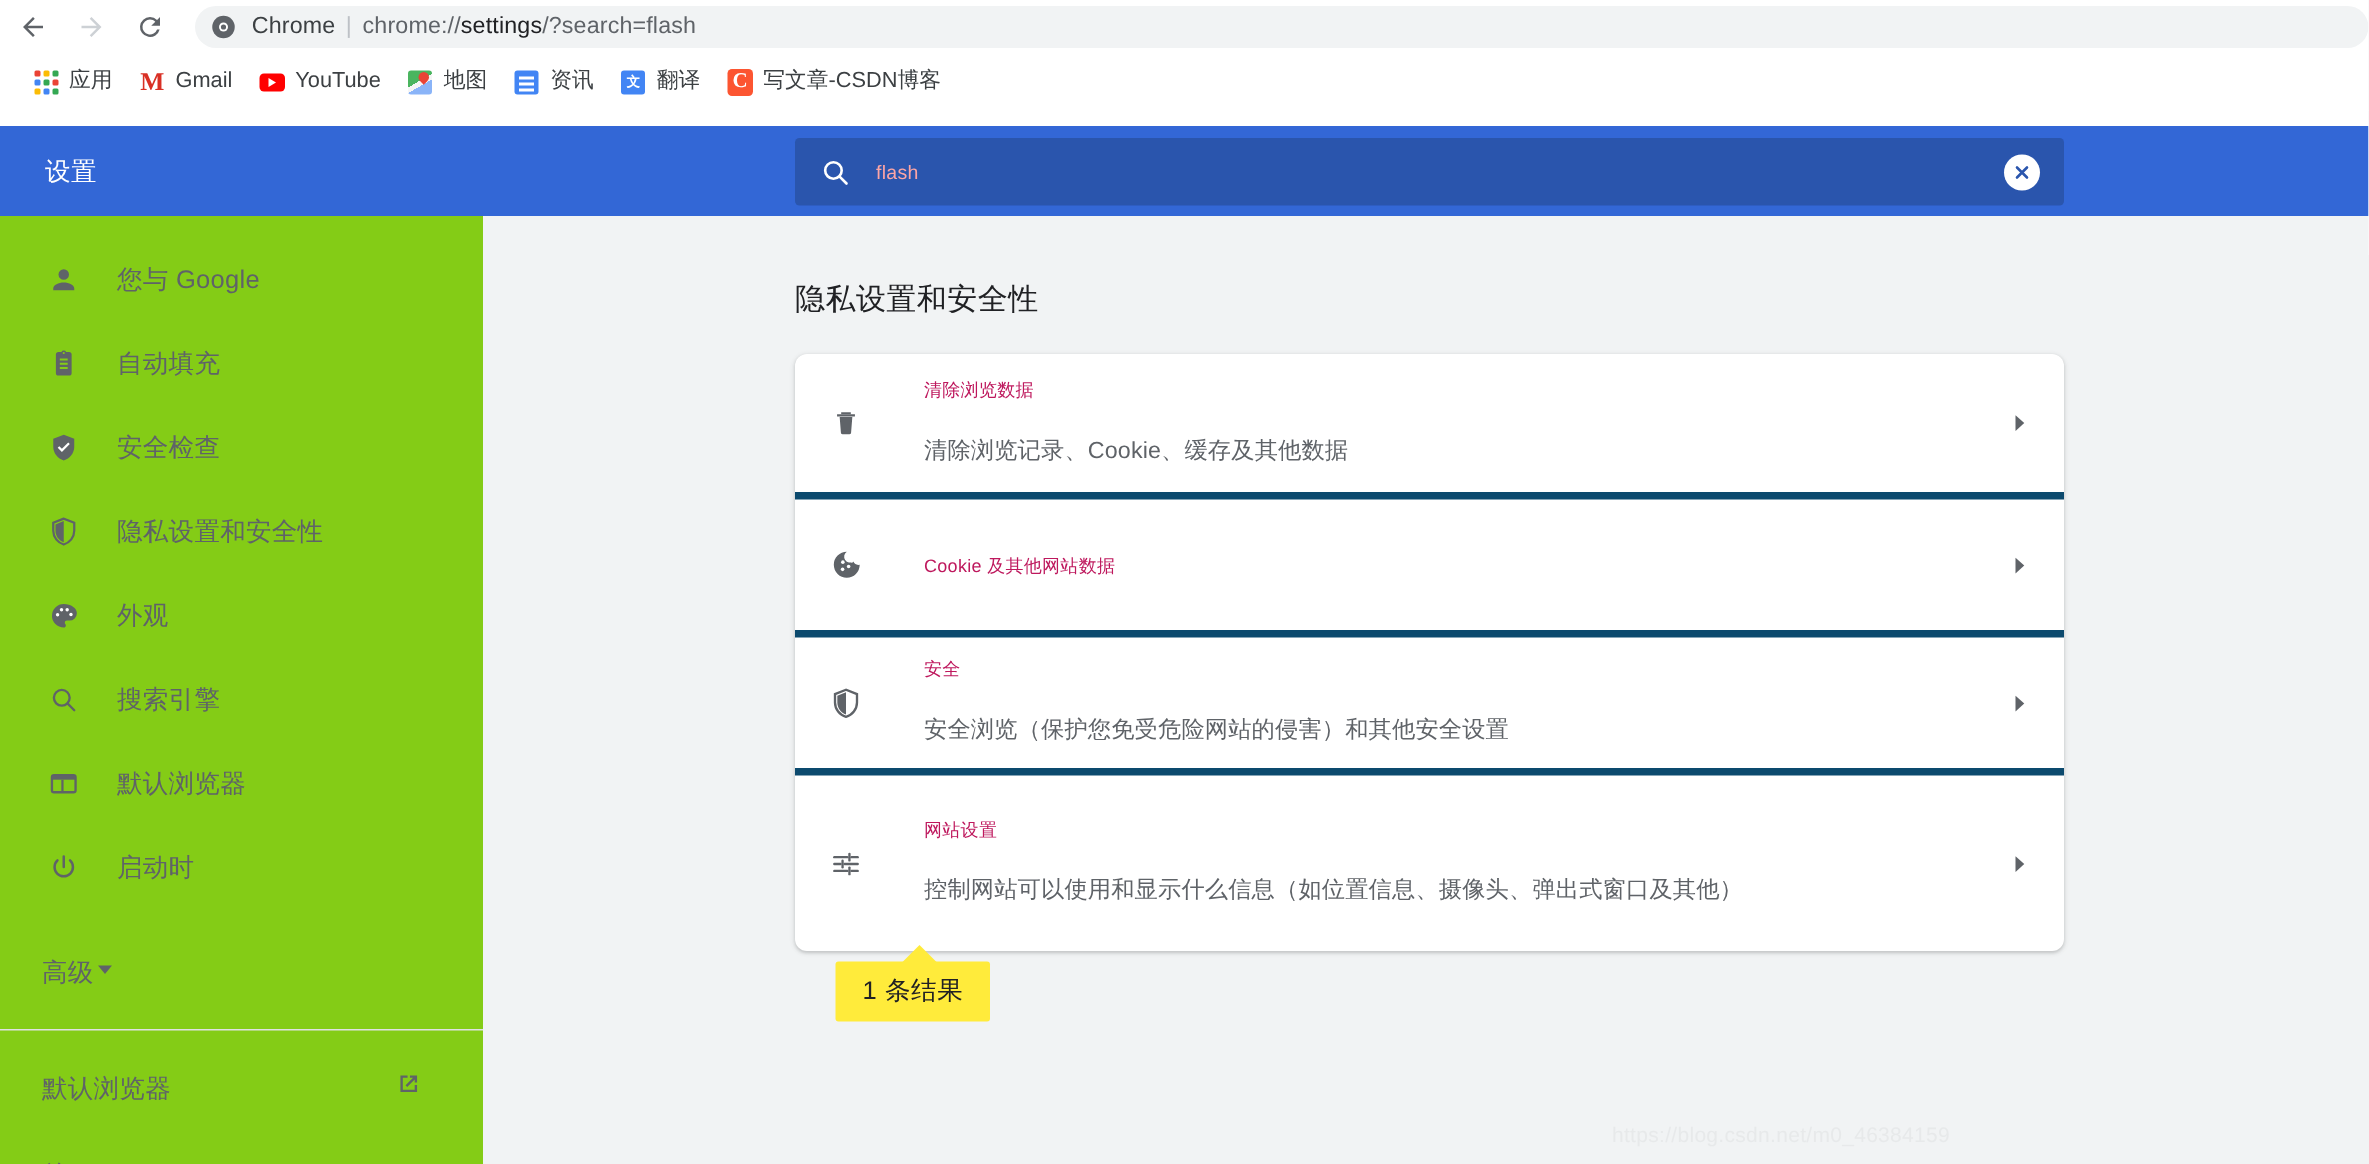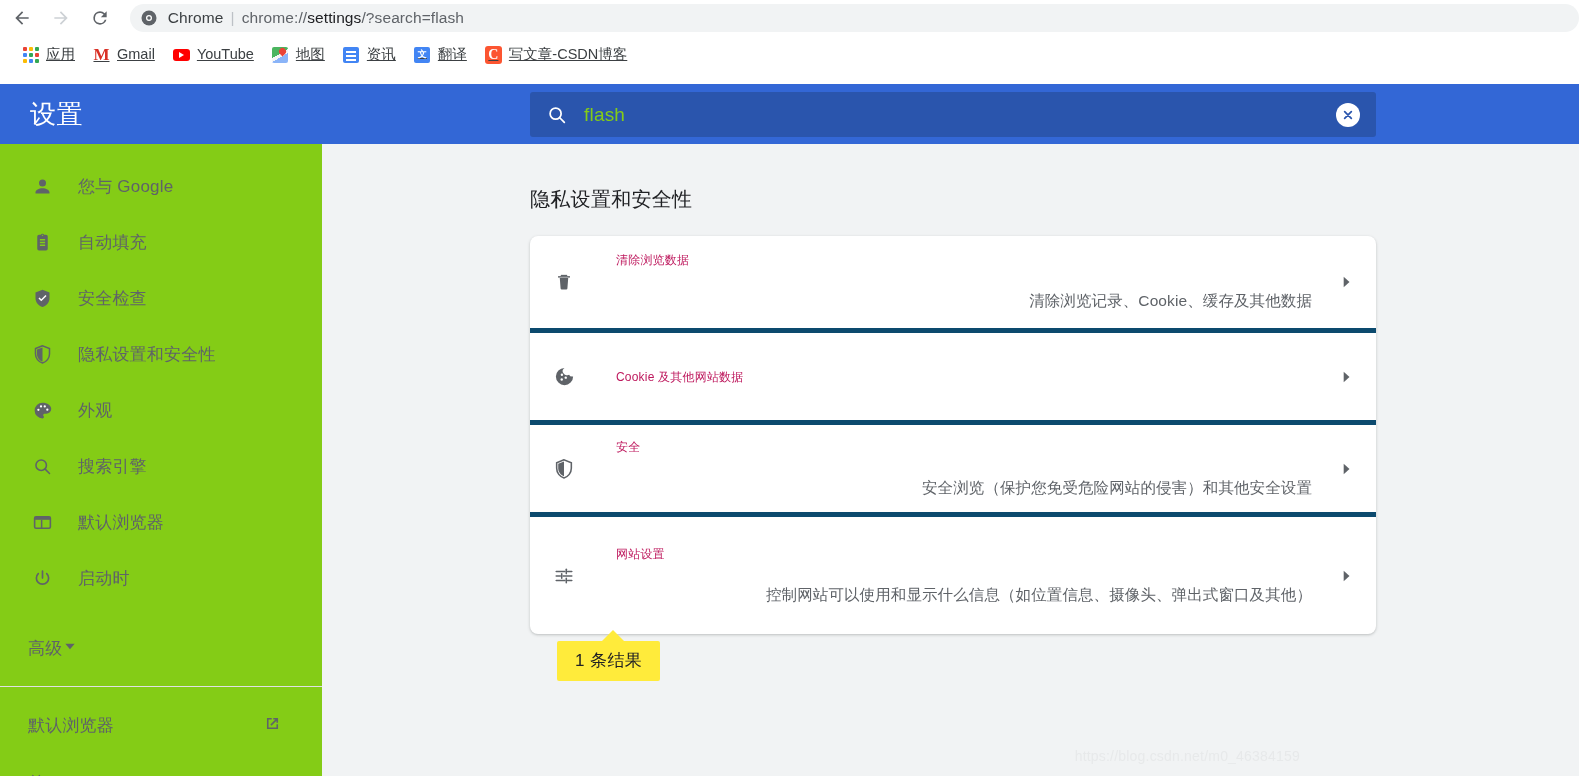--- a/index.html
+++ b/index.html
@@ -49,21 +49,21 @@
     position: absolute; left: 0; top: 36px; width: 1579px; height: 38px;
     background: #ffffff;
     display: flex; align-items: center;
     padding-left: 14px;
     box-sizing: border-box;
     border-bottom: 1px solid #ffffff;
   }
   .bm {
     display: flex; align-items: center; height: 26px;
     padding: 0 8px; margin-right: 2px; border-radius: 4px;
-    font-size: 14.5px; color: #3c4043; white-space: nowrap; text-decoration: underline;
+    font-size: 14.5px; color: #3c4043; white-space: nowrap;
   }
   .bm .bm-ico {
     width: 17px; height: 17px; margin-right: 7px; flex: 0 0 17px;
     display: inline-flex; align-items: center; justify-content: center;
   }
   .bm .bm-label { line-height: 1; }
 
   
   .appgrid { display: grid; grid-template-columns: repeat(3, 4px); grid-template-rows: repeat(3, 4px); gap: 2px; }
   .appgrid i { display:block; width:4px; height:4px; border-radius:1px; }
@@ -79,32 +79,32 @@
   .csdn-box { width: 18px; height: 18px; background: #fc5531; border-radius: 3px; color:#fff; font-size:14px; font-weight:bold; display:flex;align-items:center;justify-content:center; font-family:"Liberation Serif",serif;}
 
   
   .settings-header {
     position: absolute; left: 0; top: 84px; width: 1579px; height: 60px;
     background: #3367d6;
     display: flex; align-items: center;
   }
   .settings-title {
     margin-left: 30px; width: 470px;
-    color: #ffffff; font-size: 26px; letter-spacing: 0.4px;
+    color: #ffffff; font-size: 17px; letter-spacing: 0.4px;
   }
   .search-wrap {
     position: absolute; left: 530px; top: 92px;
     width: 846px; height: 45px;
     background: #2a55ad;
     border-radius: 3px;
     display: flex; align-items: center;
   }
   .search-icon-box { width: 54px; display:flex; align-items:center; justify-content:center; }
   .search-value {
-    color: #84cc16; font-size: 19px; flex: 1;
+    color: #fca5a5; font-size: 13px; flex: 1;
     letter-spacing: 0.2px;
   }
   .search-clear {
     width: 24px; height: 24px; border-radius: 50%;
     background: #ffffff; margin-right: 16px;
     display: flex; align-items: center; justify-content: center;
   }
 
   
   .content-area {
@@ -167,21 +167,21 @@
     box-sizing: border-box;
   }
   .card-row:first-child { border-top: none; }
   .row-ico {
     width: 24px; flex: 0 0 24px; height: 24px;
     display: flex; align-items: center; justify-content: center;
     margin-right: 40px;
   }
   .row-text { flex: 1; padding-right: 24px; }
   .row-title { font-size: 12px; color: #be185d; line-height: 1.5; letter-spacing: 0.2px; }
-  .row-sub { font-size: 15.5px; color: #5f6368; line-height: 1.55; margin-top: 20px; letter-spacing: 0.1px; text-align: right; }
+  .row-sub { font-size: 15.5px; color: #5f6368; line-height: 1.55; margin-top: 20px; letter-spacing: 0.1px; }
   .row-arrow { width: 20px; flex: 0 0 20px; display: flex; align-items: center; justify-content: center; }
 
   
   .result-callout {
     position: absolute; left: 557px; top: 641px;
     background: #ffeb3b;
     padding: 8px 18px 9px 18px;
     border-radius: 2px;
     font-size: 17px; color: #202124;
     letter-spacing: 0.4px;

